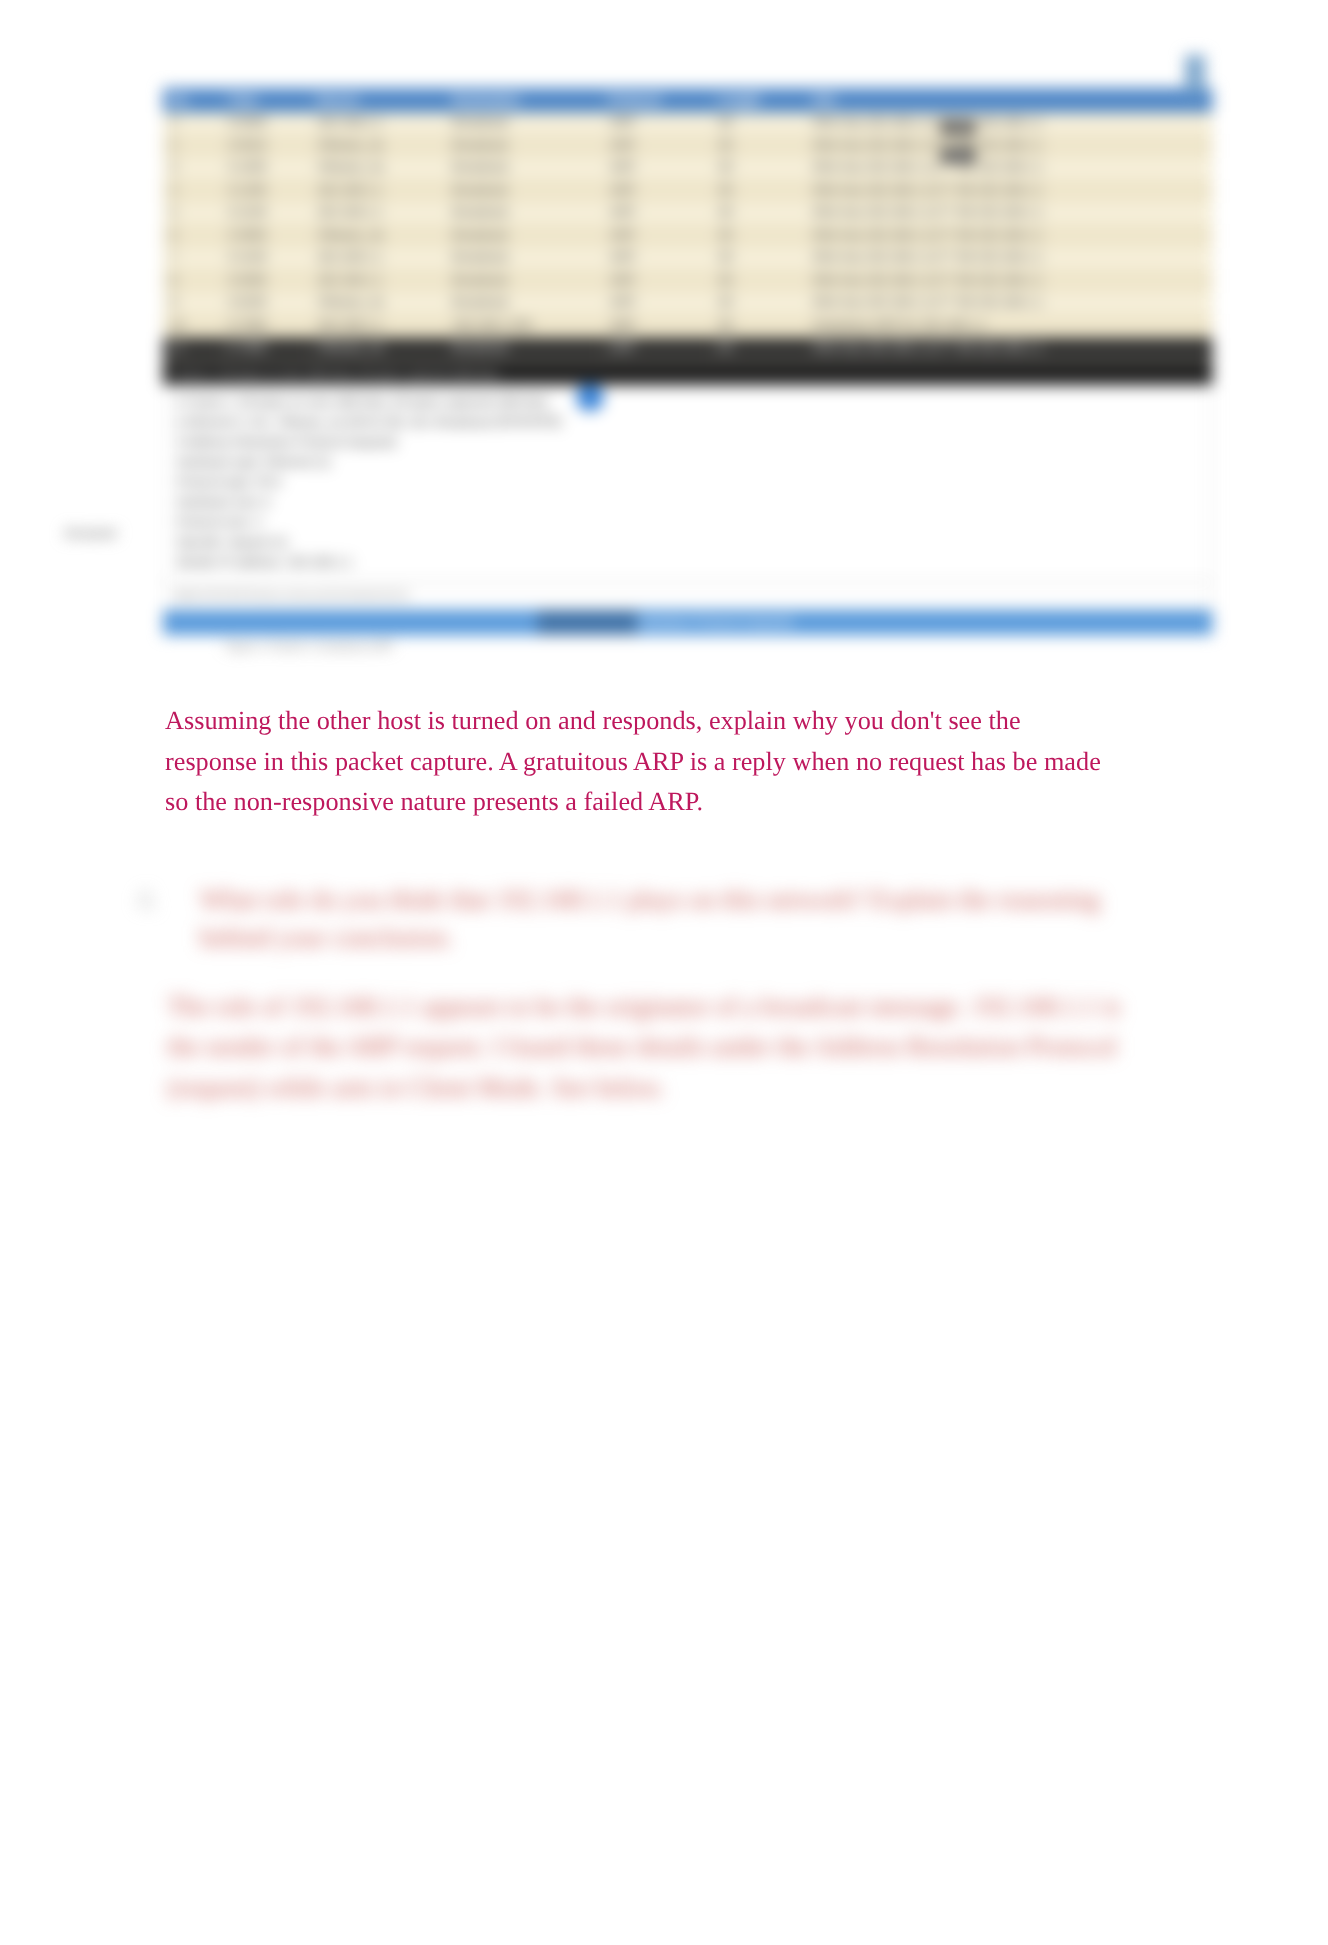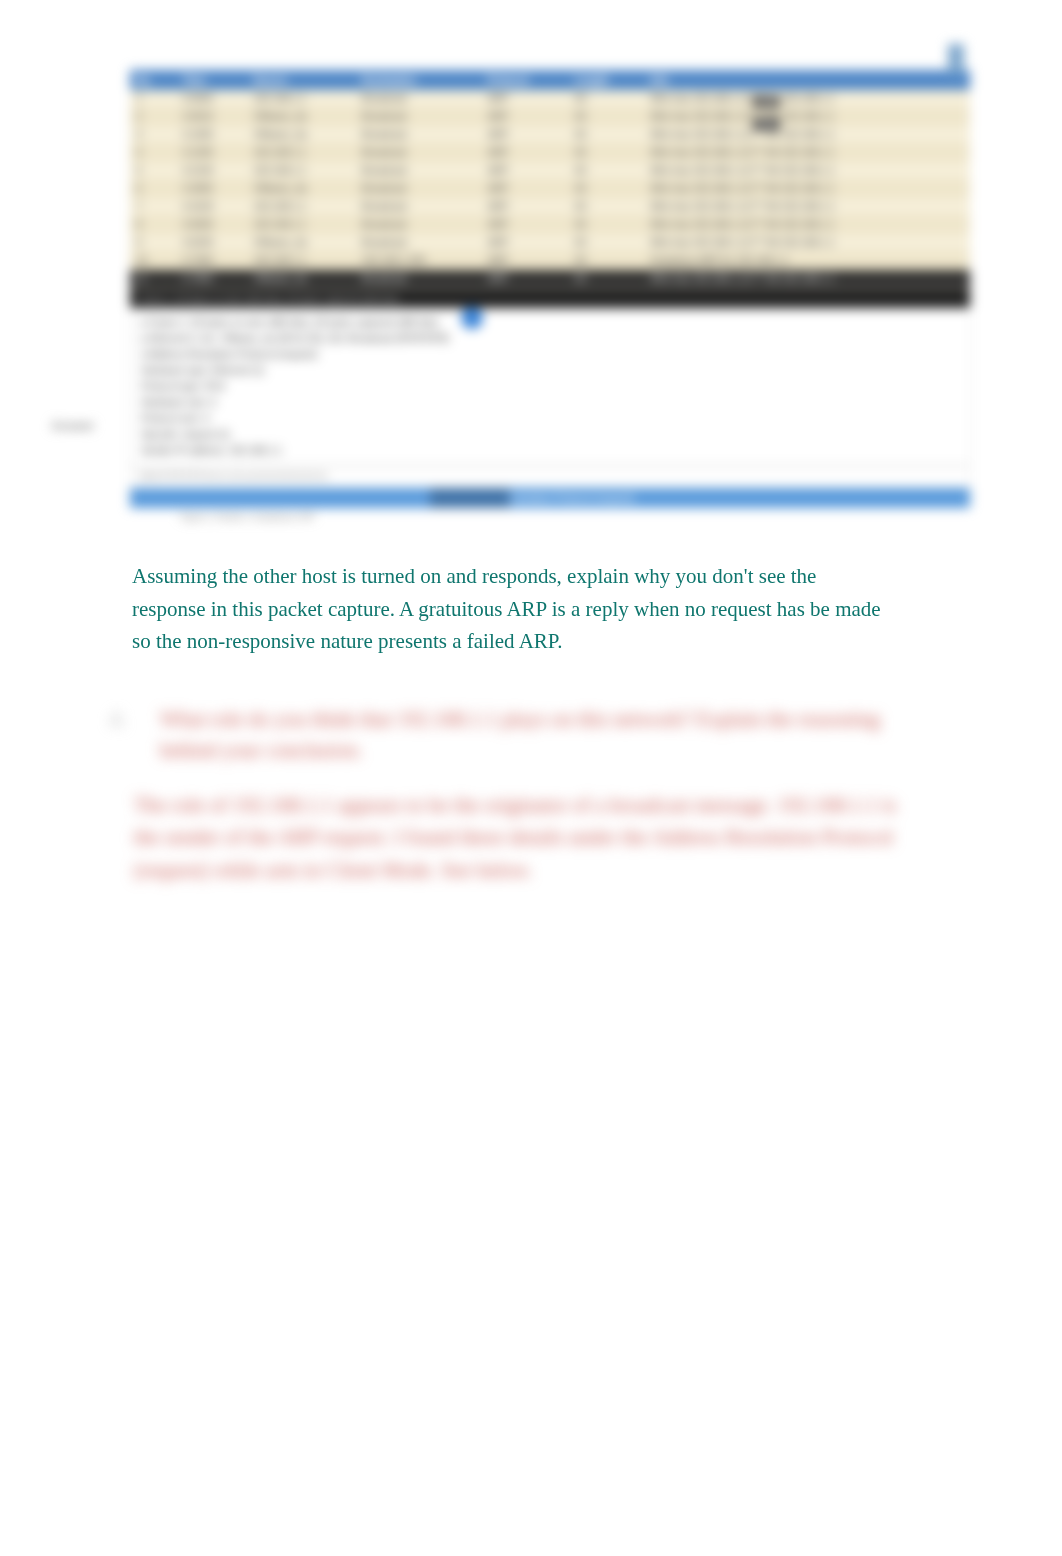--- a/index.html
+++ b/index.html
@@ -116,21 +116,21 @@
     padding: 4px 0 0 50px;
   }
 
   
   .body-text {
     margin: 38px 0 0 22px;
     width: 760px;
     font-family: "Georgia", "Times New Roman", serif;
     font-size: 21px;
     line-height: 1.55;
-    color: #0f766e;
+    color: #be185d;
   }
 
   
   .qa-block {
     margin: 46px 0 0 0;
     width: 800px;
     font-family: "Georgia", "Times New Roman", serif;
     color: #c75a52;
     filter: blur(7px);
   }

